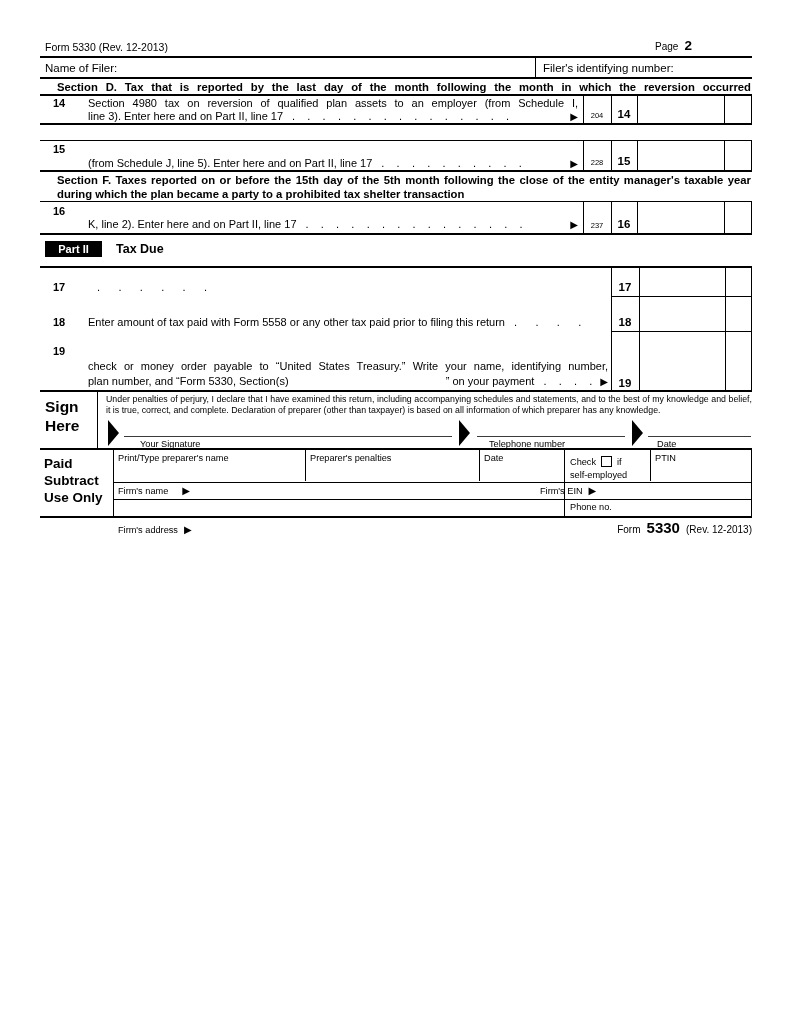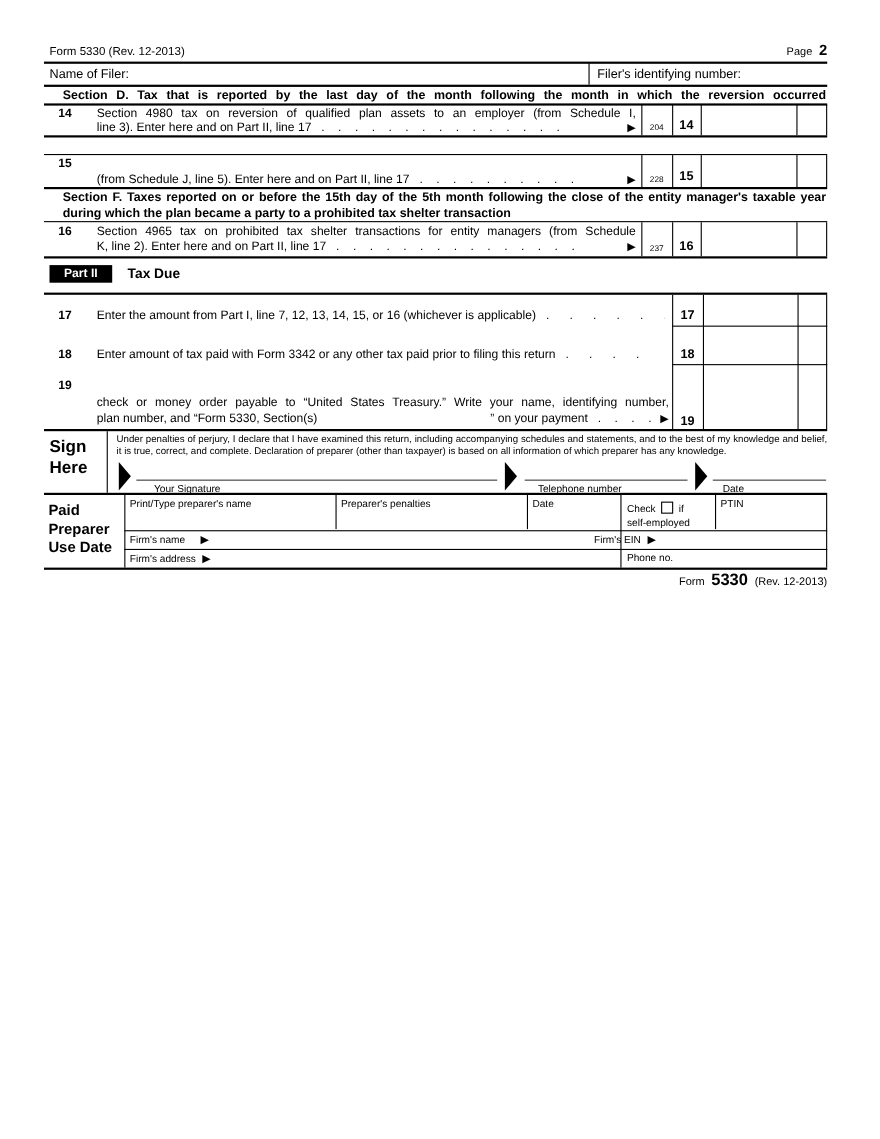--- a/index.html
+++ b/index.html
@@ -22,21 +22,21 @@
   .slabel{position:absolute;font-size:9.2px}
   .cb{display:inline-block;width:9px;height:9px;border:1.2px solid #000;background:#fff}
   .field{position:absolute}
 </style>
 </head>
 <body>
 
 <div class="page">
 
   <div class="abs" style="left:45px;top:41px;font-size:10.5px">Form 5330 (Rev. 12-2013)</div>
-  <div class="abs" style="left:620px;top:38px;width:132px;text-align:right">
+  <div class="abs" style="left:655px;top:38px;width:132px;">
     <span style="font-size:10px">Page</span>
     <span class="b" style="font-size:13.5px;margin-left:3px">2</span>
   </div>
   <div class="hl" style="left:40px;top:56px;width:712px;height:2.2px"></div>
 
   <div class="abs" style="left:45px;top:62px;font-size:11.5px">Name of Filer:</div>
   <div class="field" style="left:140px;top:59px;width:390px;height:17px"></div>
   <div class="vl" style="left:535px;top:57px;height:20px"></div>
   <div class="abs" style="left:543px;top:62px;font-size:11.5px">Filer's identifying number:</div>
   <div class="field" style="left:660px;top:59px;width:90px;height:17px"></div>
@@ -79,21 +79,20 @@
   <div class="code" style="left:583px;top:158px;width:28px">228</div>
   <div class="boxnum" style="left:611px;top:155px;width:26px">15</div>
   <div class="field" style="left:638px;top:141px;width:86px;height:29px"></div>
   <div class="field" style="left:725px;top:141px;width:26px;height:29px"></div>
   <div class="hl" style="left:40px;top:170px;width:712px;height:2.2px"></div>
 
   <div class="abs b jm" style="left:57px;top:174px;width:694px;font-size:11.3px;line-height:13.5px">Section F. Taxes reported on or before the 15th day of the 5th month following the close of the entity manager's taxable year during which the plan became a party to a prohibited tax shelter transaction</div>
   <div class="hl" style="left:40px;top:200.5px;width:712px;height:1.6px"></div>
 
   <div class="abs b" style="left:53px;top:204.5px">16</div>
-  <div class="abs jl" style="left:88px;top:204.5px;width:490px">Section 4965 tax on prohibited tax shelter transactions for entity managers (from Schedule</div>
   <div class="abs flexline" style="left:88px;top:218px;width:490px">
     <span>K, line 2). Enter here and on Part II, line 17</span>
     <span class="dots">.    .    .    .    .    .    .    .    .    .    .    .    .    .    .</span>
     <span class="arr">▶</span>
   </div>
   <div class="vl" style="left:583px;top:202px;height:31px"></div>
   <div class="vl" style="left:611px;top:202px;height:31px"></div>
   <div class="vl" style="left:637px;top:202px;height:31px"></div>
   <div class="vl" style="left:724px;top:202px;height:31px"></div>
   <div class="vl" style="left:751px;top:202px;height:31px"></div>
@@ -108,31 +107,30 @@
   <div class="abs b" style="left:116px;top:242px;font-size:12.5px">Tax Due</div>
   <div class="hl" style="left:40px;top:266px;width:712px;height:1.6px"></div>
 
   <div class="vl" style="left:611px;top:267.6px;height:122px"></div>
   <div class="vl" style="left:639px;top:267.6px;height:122px"></div>
   <div class="vl" style="left:725px;top:267.6px;height:122px"></div>
   <div class="vl" style="left:751px;top:267.6px;height:122px"></div>
 
   <div class="abs b" style="left:53px;top:281px">17</div>
   <div class="abs flexline" style="left:88px;top:281px;width:516px">
-    <span>Enter the amount from Part I, line 7, 12, 13, 14, 15, or 16 (whichever is applicable)</span>
     <span class="dots">.      .      .      .      .      .</span>
   </div>
   <div class="boxnum" style="left:611px;top:281px;width:28px">17</div>
   <div class="field" style="left:640px;top:268px;width:85px;height:28px"></div>
   <div class="field" style="left:726px;top:268px;width:25px;height:28px"></div>
   <div class="hl" style="left:611px;top:296px;width:141px;height:1px"></div>
 
   <div class="abs b" style="left:53px;top:316px">18</div>
   <div class="abs flexline" style="left:88px;top:316px;width:516px">
-    <span>Enter amount of tax paid with Form 3342 or any other tax paid prior to filing this return</span>
+    <span>Enter amount of tax paid with Form 5558 or any other tax paid prior to filing this return</span>
     <span class="dots">.      .      .      .</span>
   </div>
   <div class="boxnum" style="left:611px;top:316px;width:28px">18</div>
   <div class="field" style="left:640px;top:297px;width:85px;height:34px"></div>
   <div class="field" style="left:726px;top:297px;width:25px;height:34px"></div>
   <div class="hl" style="left:611px;top:331px;width:141px;height:1px"></div>
 
   <div class="abs b" style="left:53px;top:345px">19</div>
   <div class="abs jl" style="left:88px;top:360px;width:520px">check or money order payable to “United States Treasury.” Write your name, identifying number,</div>
   <div class="abs flexline" style="left:88px;top:375px;width:520px">
@@ -161,21 +159,21 @@
   <div class="field" style="left:477px;top:418px;width:148px;height:17px"></div>
   <div class="slabel" style="left:489px;top:439px">Telephone number</div>
 
   <div class="sigarrow" style="left:632px;top:420px"></div>
   <div class="sigline" style="left:648px;top:436px;width:103px"></div>
   <div class="field" style="left:648px;top:418px;width:103px;height:17px"></div>
   <div class="slabel" style="left:657px;top:439px">Date</div>
 
   <div class="hl" style="left:40px;top:448px;width:712px;height:2.4px"></div>
 
-  <div class="abs b" style="left:44px;top:455px;width:72px;font-size:13.5px;line-height:17px">Paid Preparer Use Date</div>
+  <div class="abs b" style="left:44px;top:455px;width:72px;font-size:13.5px;line-height:17px">Paid Subtract Use Only</div>
   <div class="vl" style="left:113px;top:450.4px;height:66px;width:1.3px"></div>
   <div class="vl" style="left:751px;top:450.4px;height:66px"></div>
 
   <div class="vl" style="left:305px;top:450.4px;height:31px"></div>
   <div class="vl" style="left:479px;top:450.4px;height:31px"></div>
   <div class="vl" style="left:564px;top:450.4px;height:66px"></div>
   <div class="vl" style="left:650px;top:450.4px;height:31px"></div>
 
   <div class="slabel" style="left:118px;top:453px">Print/Type preparer's name</div>
   <div class="field" style="left:118px;top:464px;width:182px;height:16px"></div>
@@ -201,21 +199,21 @@
     <span>Firm's name</span><span class="arr" style="margin-left:14px">▶</span>
   </div>
   <div class="field" style="left:200px;top:483px;width:360px;height:15px"></div>
   <div class="slabel" style="left:540px;top:485px">
     <span>Firm's EIN</span><span class="arr" style="margin-left:6px">▶</span>
   </div>
   <div class="field" style="left:635px;top:483px;width:115px;height:15px"></div>
 
   <div class="hl" style="left:113px;top:498.6px;width:639px;height:1px"></div>
 
-  <div class="slabel" style="left:118px;top:502px">
+  <div class="slabel" style="left:118px;top:524px">
     <span>Firm's address</span><span class="arr" style="margin-left:6px">▶</span>
   </div>
   <div class="field" style="left:210px;top:500px;width:350px;height:15px"></div>
   <div class="slabel" style="left:570px;top:502px">Phone no.</div>
   <div class="field" style="left:625px;top:500px;width:125px;height:15px"></div>
 
   <div class="hl" style="left:40px;top:516px;width:712px;height:2.4px"></div>
 
   <div class="abs" style="left:452px;top:519px;width:300px;text-align:right">
     <span style="font-size:10px">Form</span>

